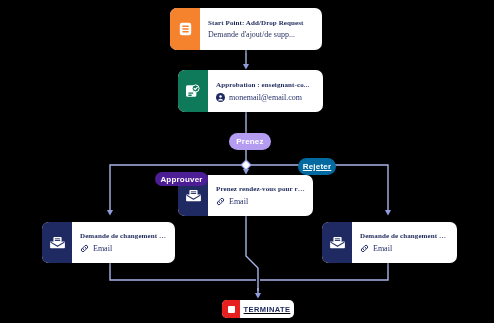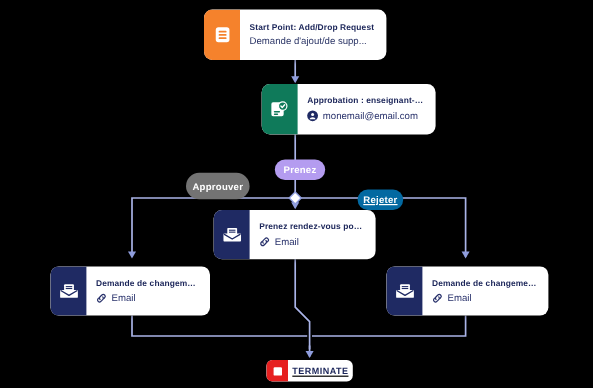--- a/index.html
+++ b/index.html
@@ -15,52 +15,52 @@
     position:absolute;display:flex;align-items:stretch;
     background:#ffffff;border-radius:7px;
     box-shadow:0 1px 3px rgba(0,0,0,.35);
     overflow:hidden;
   }
   .node .iconblock{
     width:30px;flex:0 0 30px;display:flex;align-items:center;justify-content:center;
   }
   .node .body{
     flex:1 1 auto;display:flex;flex-direction:column;justify-content:center;
-    padding:5px 8px 5px 8px;min-width:0;
+    padding:5px 8px 5px 8px;min-width:0;font-family:Liberation Serif, serif;
   }
   .title{
     font-size:7px;font-weight:bold;color:#1b2559;white-space:nowrap;
     overflow:hidden;text-overflow:ellipsis;letter-spacing:.1px;
   }
   .subtitle{
     font-size:8px;color:#2b3566;white-space:nowrap;overflow:hidden;
     text-overflow:ellipsis;margin-top:3px;
   }
   .metarow{display:flex;align-items:center;gap:4px;margin-top:4px;}
   .metarow .mlabel{font-size:8px;color:#27306a;white-space:nowrap;}
 
   
   #node-start{left:170px;top:8px;width:152px;height:42px;}
   #node-start .iconblock{background:#f5822c;}
-  #node-approval{left:178px;top:70px;width:145px;height:42px;margin-left:40px;}
+  #node-approval{left:178px;top:70px;width:145px;height:42px;}
   #node-approval .iconblock{background:#0f7a5a;}
   #node-review{left:178px;top:175px;width:135px;height:41px;}
   #node-review .iconblock{background:#1f2a63;}
   #node-left{left:42px;top:222px;width:133px;height:41px;}
   #node-left .iconblock{background:#1f2a63;}
   #node-right{left:322px;top:222px;width:135px;height:41px;}
   #node-right .iconblock{background:#1f2a63;}
 
   .pill{
     position:absolute;display:flex;align-items:center;justify-content:center;
     border-radius:999px;color:#ffffff;font-size:8px;font-weight:bold;
     letter-spacing:.2px;white-space:nowrap;
   }
   #pill-revoir{left:229px;top:133px;width:42px;height:17px;background:#b49cf0;}
-  #pill-approuver{left:155px;top:144px;width:53px;height:22px;background:#737373;}
+  #pill-approuver{left:155px;top:172px;width:53px;height:14px;background:#4c1d95;}
   #pill-rejeter{left:298px;top:158px;width:38px;height:17px;background:#0369a1;text-decoration:underline;}
 
   #node-terminate{
     position:absolute;left:222px;top:300px;width:72px;height:18px;
     background:#ffffff;border-radius:5px;display:flex;align-items:center;
     box-shadow:0 1px 3px rgba(0,0,0,.35);overflow:hidden;text-decoration:underline;
   }
   #node-terminate .stopicon{
     width:18px;flex:0 0 18px;height:18px;background:#e61f1f;
     display:flex;align-items:center;justify-content:center;

